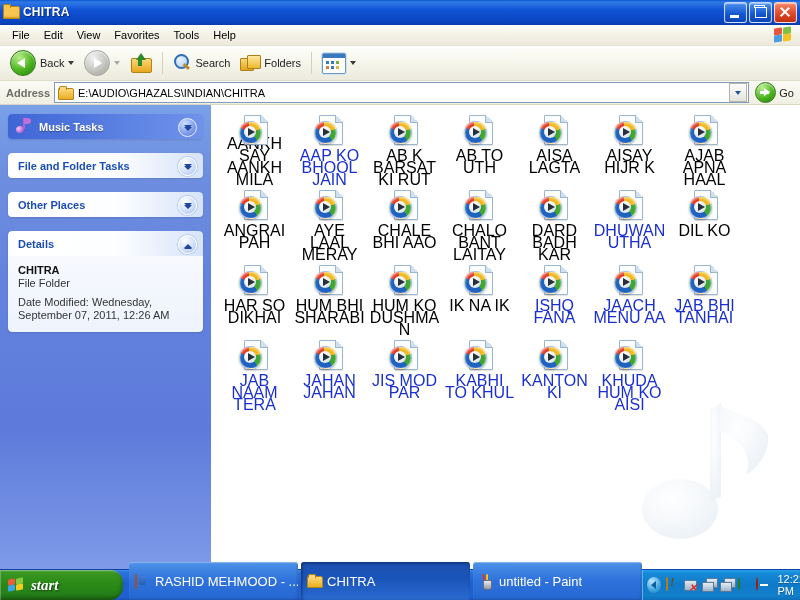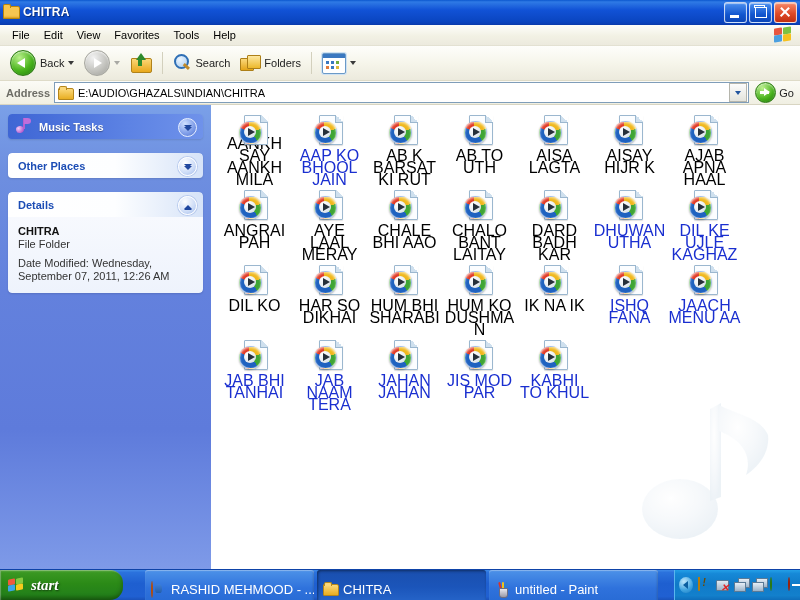--- a/index.html
+++ b/index.html
@@ -197,24 +197,23 @@
   .orb:after{content:"";position:absolute;left:4px;top:3.6px;width:12px;height:12px;border-radius:50%;
      background:radial-gradient(circle at 35% 28%,#ffffff,#e9eef3 55%,#c9d4de);}
   .orb .play{position:absolute;left:8px;top:6.4px;width:0;height:0;z-index:3;
      border-top:4.3px solid transparent;border-bottom:4.3px solid transparent;border-left:7px solid #27303a;}
   .label{font-size:16px;line-height:12px;text-align:center;width:74px;word-wrap:break-word;}
   .label.black{color:#000;}
   .label.blue{color:#1a2fd0;}
 
   
   .taskbar{
-    height:30px;flex:0 0 30px;display:flex;align-items:flex-start;position:relative;
+    height:30px;flex:0 0 30px;display:flex;align-items:flex-end;position:relative;
     background:linear-gradient(to bottom,#3f8ae8 0%,#2b72dd 8%,#1e5fd0 45%,#2060d2 88%,#1a52bb 100%);
     border-top:1px solid #0e43a8;
-    gap:16px;
   }
   .startbtn{
     height:30px;min-width:98px;display:flex;align-items:center;gap:5px;padding:0 18px 0 7px;
     background:linear-gradient(to bottom,#54a83b 0%,#399722 10%,#2b8a17 45%,#24811a 80%,#1d6c12 100%);
     border-radius:0 13px 13px 0;position:relative;
     box-shadow:inset -1px -2px 4px rgba(0,0,0,.25), inset 1px 1px 1px rgba(255,255,255,.35);
   }
   .startbtn .flag{width:19px;height:16px;position:relative;}
   .startbtn .flag i{position:absolute;width:7px;height:6px;display:block;border-radius:1px;transform:skewY(-10deg);}
   .startbtn .flag i.a{background:#f05a3c;left:1px;top:2px;}
@@ -396,20 +395,28 @@
               <i class="stem"></i>
               <i class="flag"></i>
           </span>
           <span class="ptitle">Music Tasks</span>
           <span class="chev onblue down">
               <b></b>
             </span>
         </div>
       </div>
 
+      <div class="panel">
+        <div class="panel-head white">
+          <span class="ptitle">File and Folder Tasks</span>
+          <span class="chev onwhite down">
+              <b></b>
+            </span>
+        </div>
+      </div>
 
       <div class="panel">
         <div class="panel-head white">
           <span class="ptitle">Other Places</span>
           <span class="chev onwhite down">
               <b></b>
             </span>
         </div>
       </div>
 
@@ -560,29 +567,20 @@
             </div>
             <div class="label blue">DHUWAN UTHA</div>
           </div>
           <div class="cell">
             <div class="fileicon">
               <span class="page"></span>
               <span class="orb">
                 <span class="play"></span>
               </span>
             </div>
-            <div class="label blue">DIL KE UJLE KAGHAZ</div>
-          </div>
-          <div class="cell">
-            <div class="fileicon">
-              <span class="page"></span>
-              <span class="orb">
-                <span class="play"></span>
-              </span>
-            </div>
             <div class="label black">DIL KO</div>
           </div>
           <div class="cell">
             <div class="fileicon">
               <span class="page"></span>
               <span class="orb">
                 <span class="play"></span>
               </span>
             </div>
             <div class="label black">HAR SO DIKHAI</div>
@@ -669,20 +667,38 @@
             <div class="label blue">JIS MOD PAR</div>
           </div>
           <div class="cell">
             <div class="fileicon">
               <span class="page"></span>
               <span class="orb">
                 <span class="play"></span>
               </span>
             </div>
             <div class="label blue">KABHI TO KHUL</div>
+          </div>
+          <div class="cell">
+            <div class="fileicon">
+              <span class="page"></span>
+              <span class="orb">
+                <span class="play"></span>
+              </span>
+            </div>
+            <div class="label blue">KANTON KI</div>
+          </div>
+          <div class="cell">
+            <div class="fileicon">
+              <span class="page"></span>
+              <span class="orb">
+                <span class="play"></span>
+              </span>
+            </div>
+            <div class="label blue">KHUDA HUM KO AISI</div>
           </div>
         </div>
     </div>
 
   </div>
 
   <div class="taskbar">
     <div class="startbtn">
       <span class="flag">
           <i class="a"></i>

